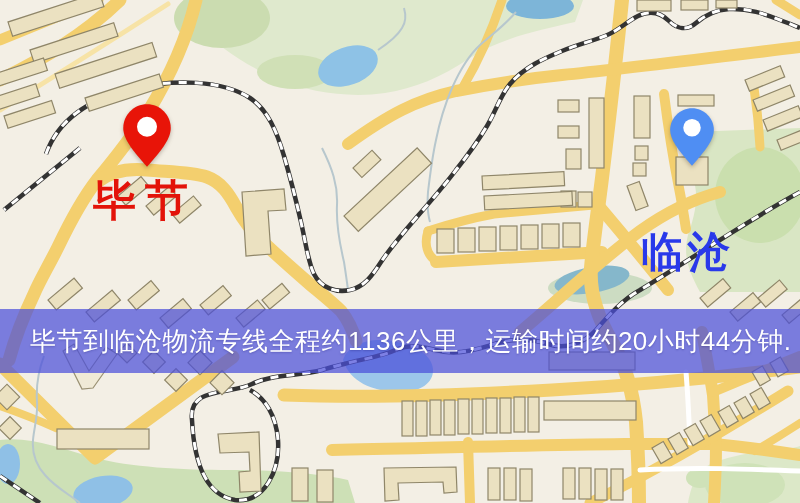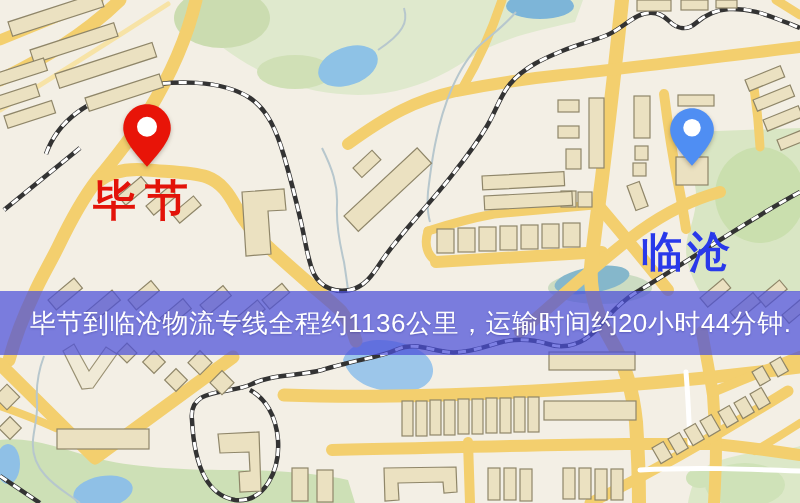--- a/index.html
+++ b/index.html
@@ -11,21 +11,21 @@
   .map-svg{position:absolute;left:0;top:0;}
   .pin{position:absolute;filter:drop-shadow(0 2px 2px rgba(60,40,20,.30));}
   .pin svg{display:block;}
   .city-label{
     position:absolute;font-weight:700;white-space:nowrap;
     font-family:Liberation Sans, sans-serif;
   }
   .origin-label{left:93px;top:172px;font-size:43px;letter-spacing:9px;color:#e31309;}
   .dest-label{left:641px;top:176px;font-size:42px;letter-spacing:5px;color:#2939ea;margin-top:48px;}
   .banner{
-    position:absolute;left:0;top:291px;width:800px;height:64px;
+    position:absolute;left:0;top:309px;width:800px;height:64px;
     background:rgba(75,79,218,0.72);
     box-sizing:border-box;padding:15px 0 0 30px;
   }
   .banner-text{
     color:#ffffff;font-size:26px;letter-spacing:0.5px;
     text-shadow:0 1px 2px rgba(40,40,130,.35);
     font-family:"Liberation Sans", sans-serif;
   }
   
   .bldg{fill:#ebe1c1;stroke:#8f8669;stroke-width:1.2;}

